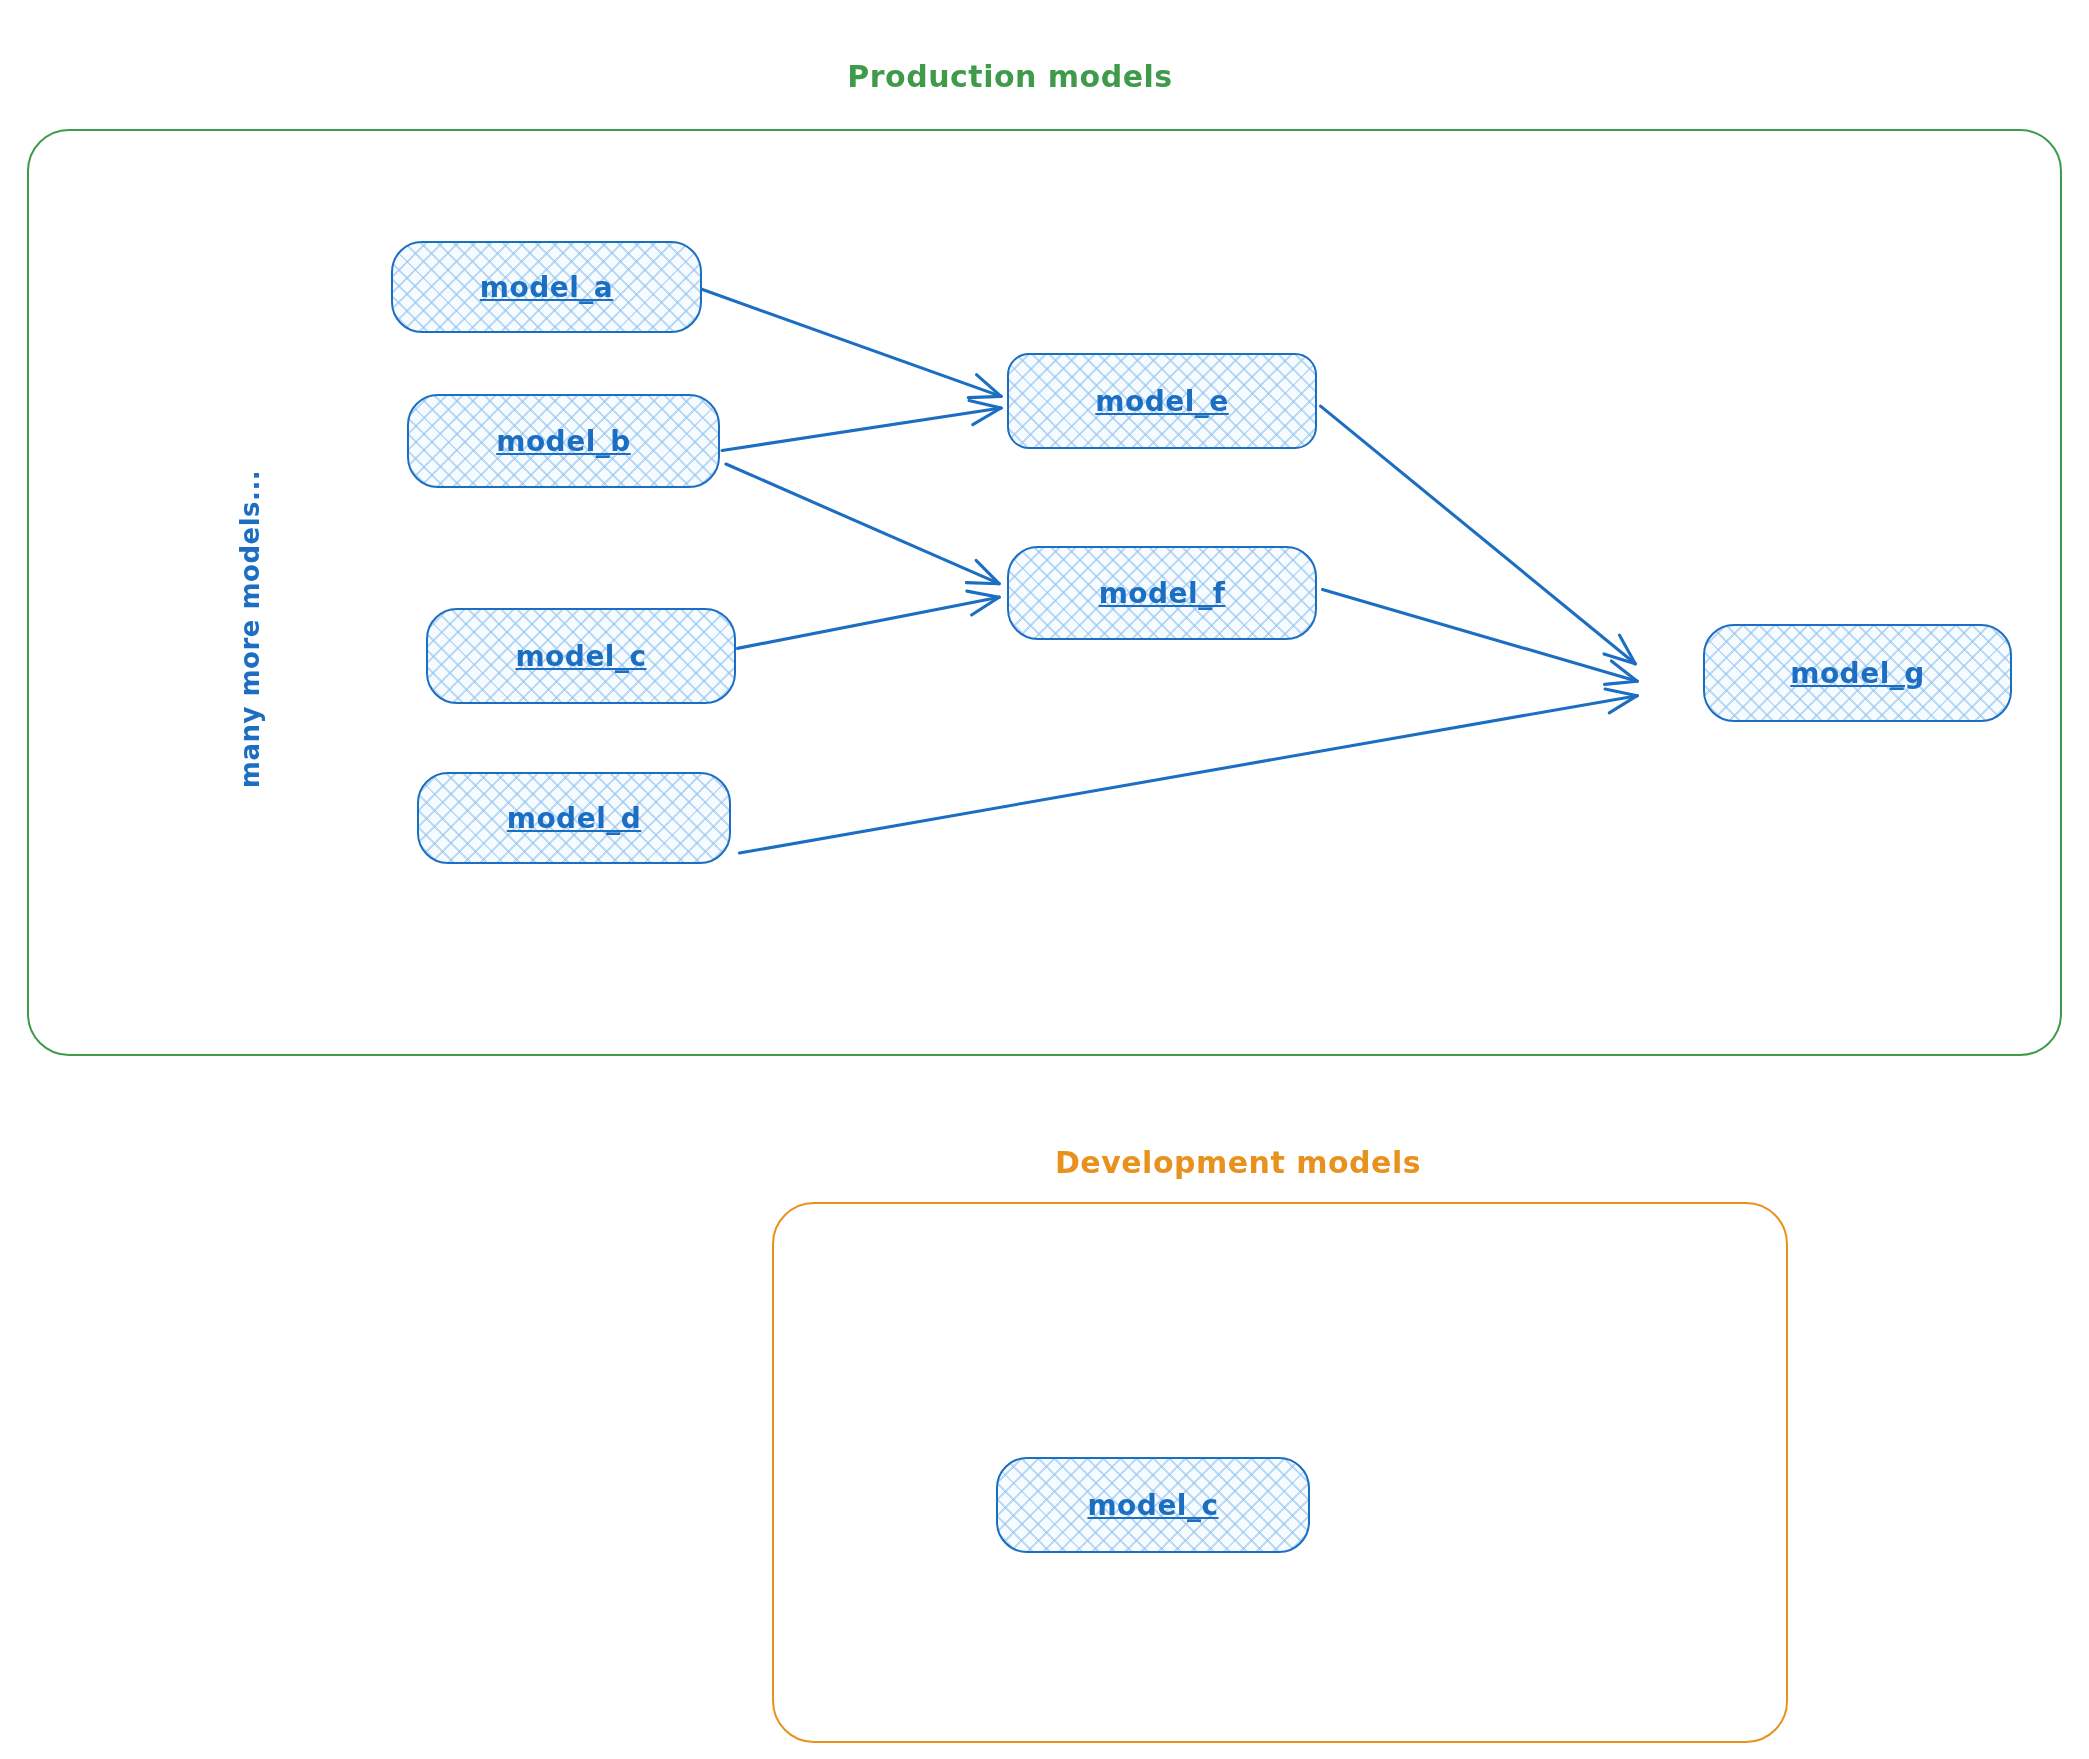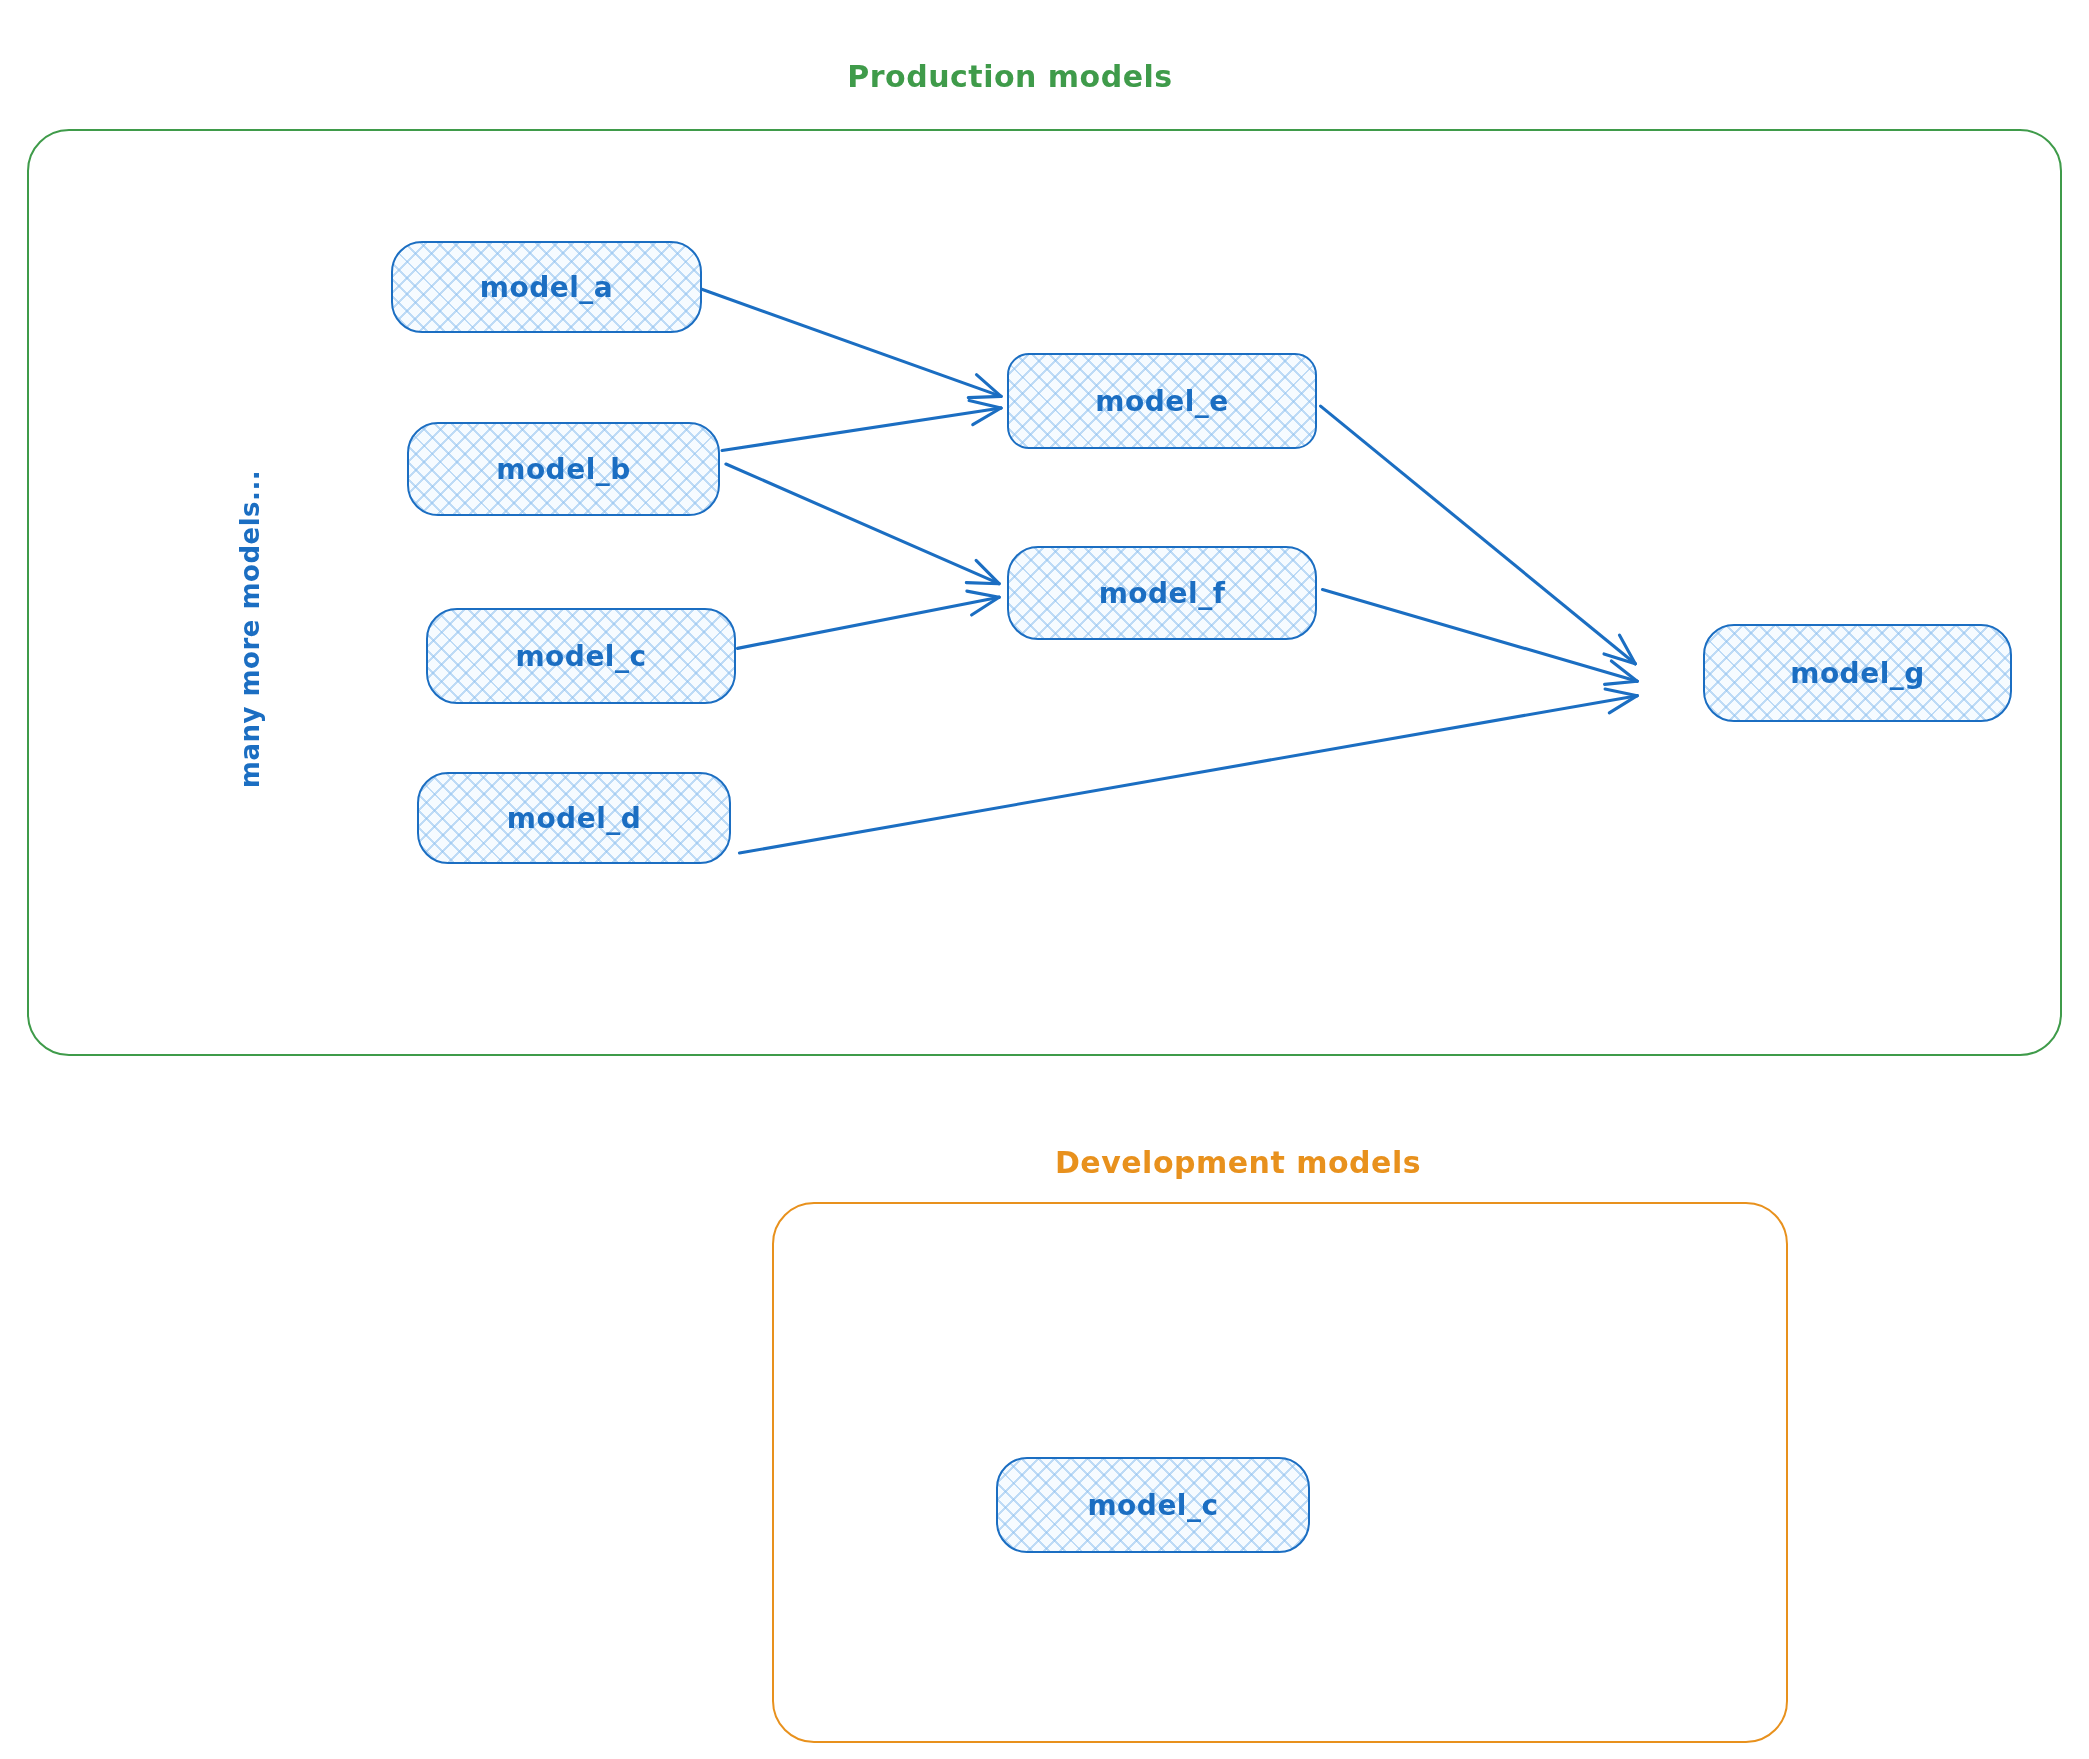--- a/index.html
+++ b/index.html
@@ -53,20 +53,21 @@
     align-items: center;
     justify-content: center;
     color: var(--blue, #1b6ec2);
     font-size: 28px;
     font-weight: 600;
     letter-spacing: 0.5px;
     background:
       repeating-linear-gradient(45deg,  rgba(144,193,239,0.55) 0 2.1px, transparent 2.1px 11.6px),
       repeating-linear-gradient(-45deg, rgba(144,193,239,0.55) 0 2.1px, transparent 2.1px 11.6px),
       #f6fbff;
+    text-decoration: underline;
   }
 
   #edges {
     position: absolute;
     left: 0; top: 0;
     width: 100%; height: 100%;
     pointer-events: none;
   }
   #edges line {
     stroke: var(--blue, #1b6ec2);
@@ -125,21 +126,21 @@
         <line x1="766" y1="867" x2="1696" y2="704"></line>
         <line x1="1662.7223006971212" y1="697.0290080255978" x2="1696" y2="704"></line>
         <line x1="1667.0766593258068" y1="721.8728946800611" x2="1696" y2="704"></line>
       </g>
     </svg>
 
   <div id="nodes">
       <div class="node" style="left: 391px; top: 225px; width: 311px; height: 92px;">
         <span>model_a</span>
       </div>
-      <div class="node" style="left: 407px; top: 406px; width: 313px; height: 94px;">
+      <div class="node" style="left: 407px; top: 378px; width: 313px; height: 94px;">
         <span>model_b</span>
       </div>
       <div class="node" style="left: 426px; top: 592px; width: 310px; height: 96px;">
         <span>model_c</span>
       </div>
       <div class="node" style="left: 417px; top: 756px; width: 314px; height: 92px;">
         <span>model_d</span>
       </div>
       <div class="node" style="left: 1007px; top: 337px; width: 310px; height: 96px; border-radius: 22px;">
         <span>model_e</span>

